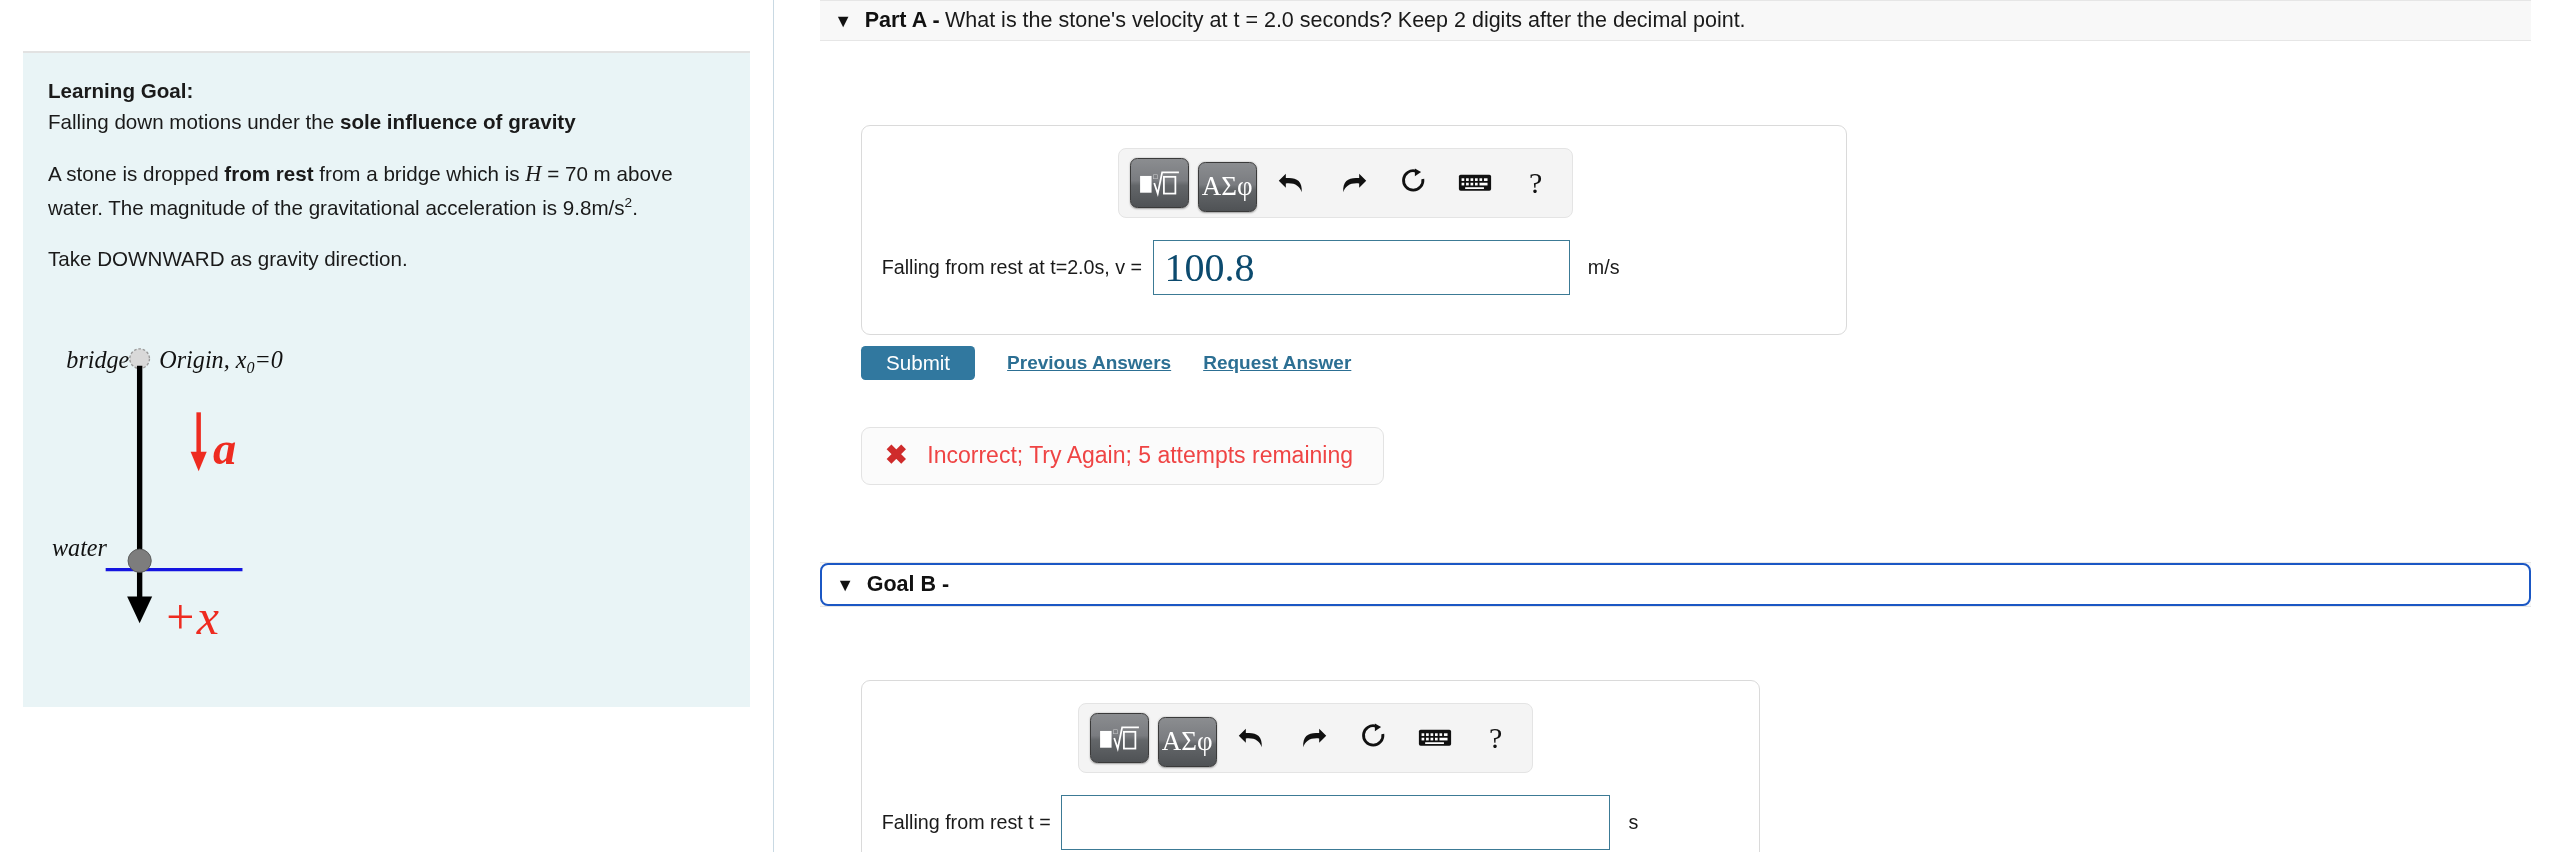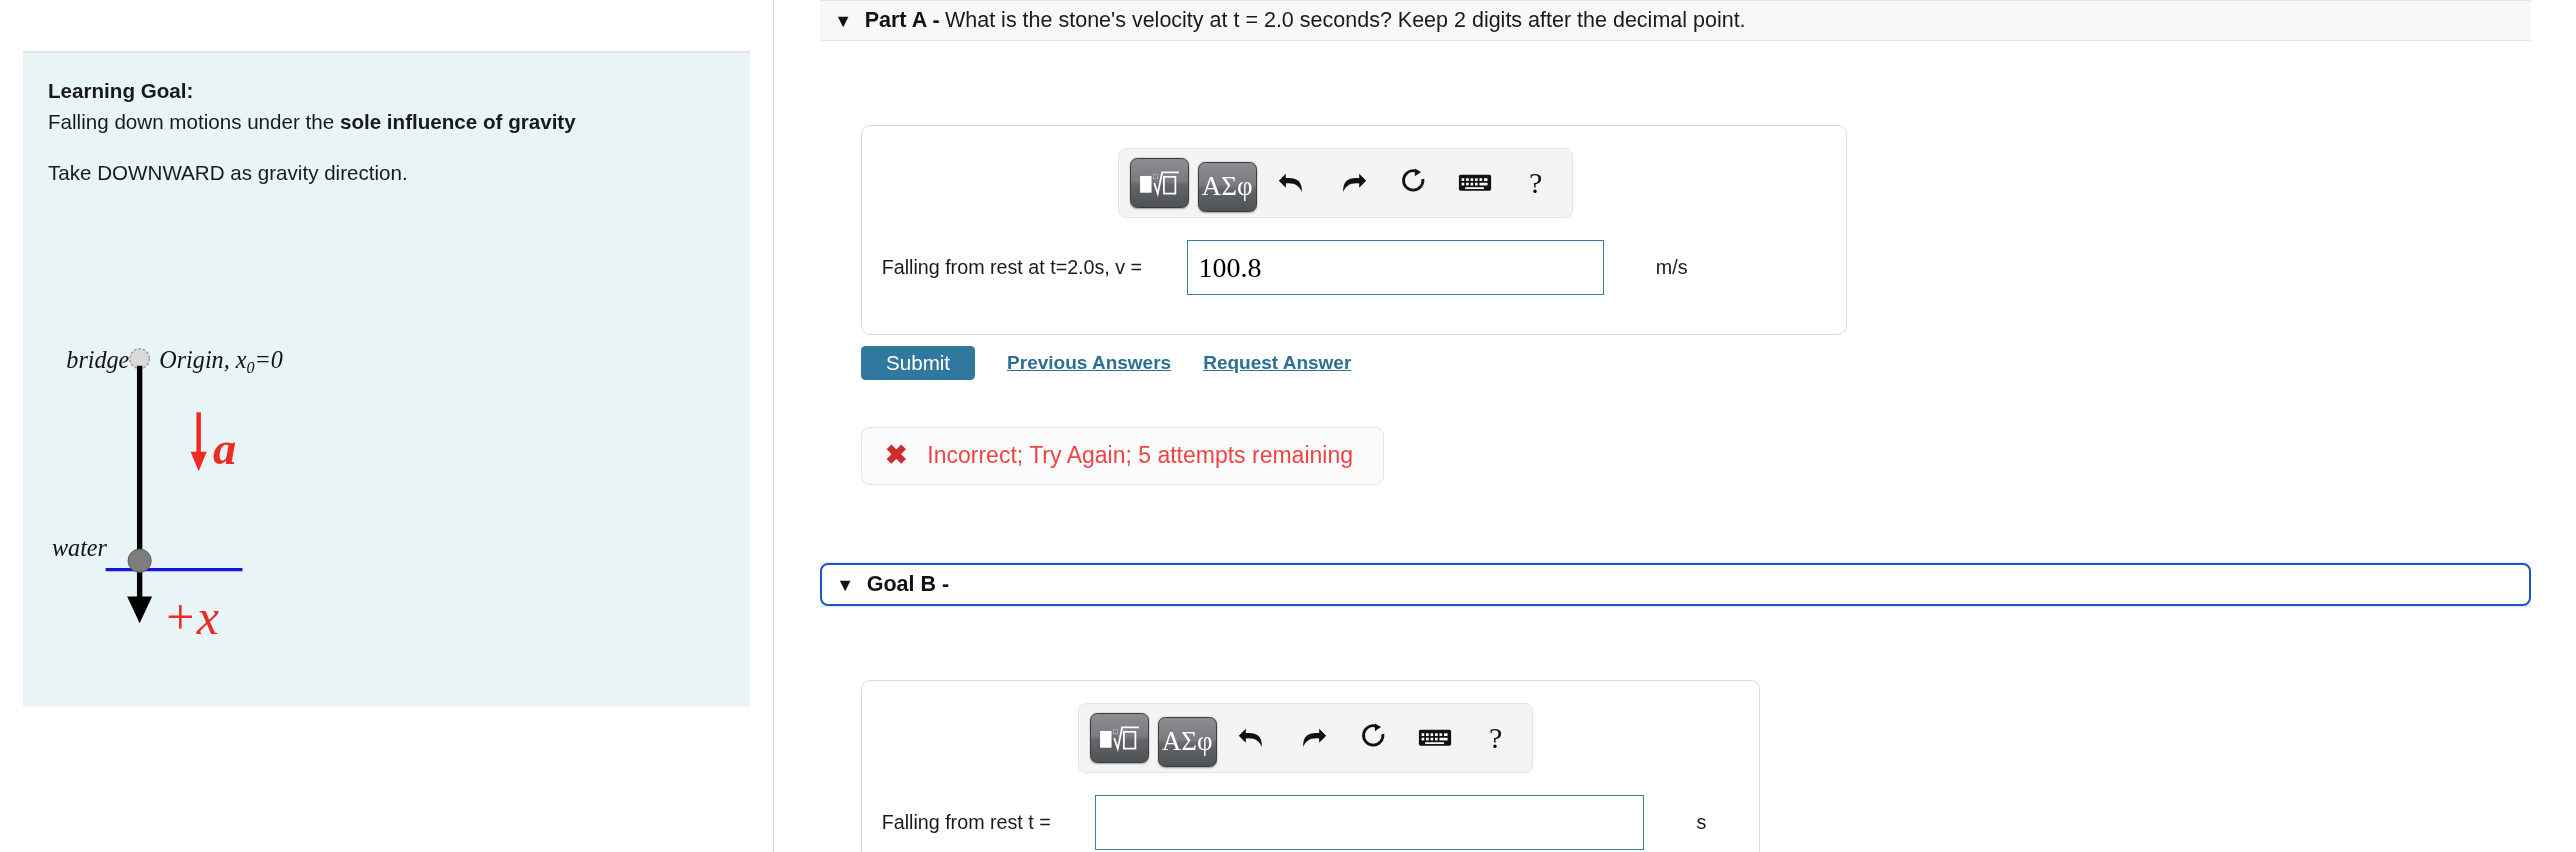--- a/index.html
+++ b/index.html
@@ -165,34 +165,33 @@
   }
   .mb-ico.qm {
     font-size: 30px;
     font-family: "Liberation Serif", serif;
   }
 
   .ans-row {
     position: absolute;
     display: flex;
     align-items: center;
-    gap: 34px;
   }
   .ans-prompt {
     font-size: 19.7px;
     color: #1a1a1a;
     white-space: nowrap;
     margin-right: 10.7px;
   }
   .ans-input {
     border: 1.8px solid #3c7a95;
     background: #ffffff;
     font-family: "Liberation Serif", serif;
-    font-size: 28px;
-    color: #000000;
+    font-size: 40px;
+    color: #0c4a6e;
     padding: 1.8px 10.7px;
     outline: none;
   }
   .ans-unit {
     font-size: 19.7px;
     color: #1a1a1a;
     margin-left: 18px;
     white-space: nowrap;
   }
 
@@ -255,20 +254,23 @@
   <div class="left-pane">
 
     <div class="learning-card">
 
       <div class="lg-title">Learning Goal:</div>
 
       <div class="lg-line">
         <span>Falling down motions under the </span><b>sole influence of gravity</b>
       </div>
 
+      <div class="lg-para">
+        <span>A stone is dropped </span><b>from rest</b><span> from a bridge which is </span><span class="mvar">H</span><span> = 70 m above water. The magnitude of the gravitational acceleration is 9.8m/s</span><sup>2</sup><span>.</span>
+      </div>
 
       <div class="lg-para">Take DOWNWARD as gravity direction.</div>
 
       <div class="diagram">
         <svg width="376" height="304" viewBox="0 0 420 340" xmlns="http://www.w3.org/2000/svg">
 
           <text x="18" y="32" font-family="Liberation Serif, serif" font-style="italic" font-size="27" fill="#111">bridge</text>
 
           <circle cx="100" cy="22" r="11" fill="#d9d9d9" stroke="#9a9a9a" stroke-width="1.5" stroke-dasharray="3,2"></circle>
 

